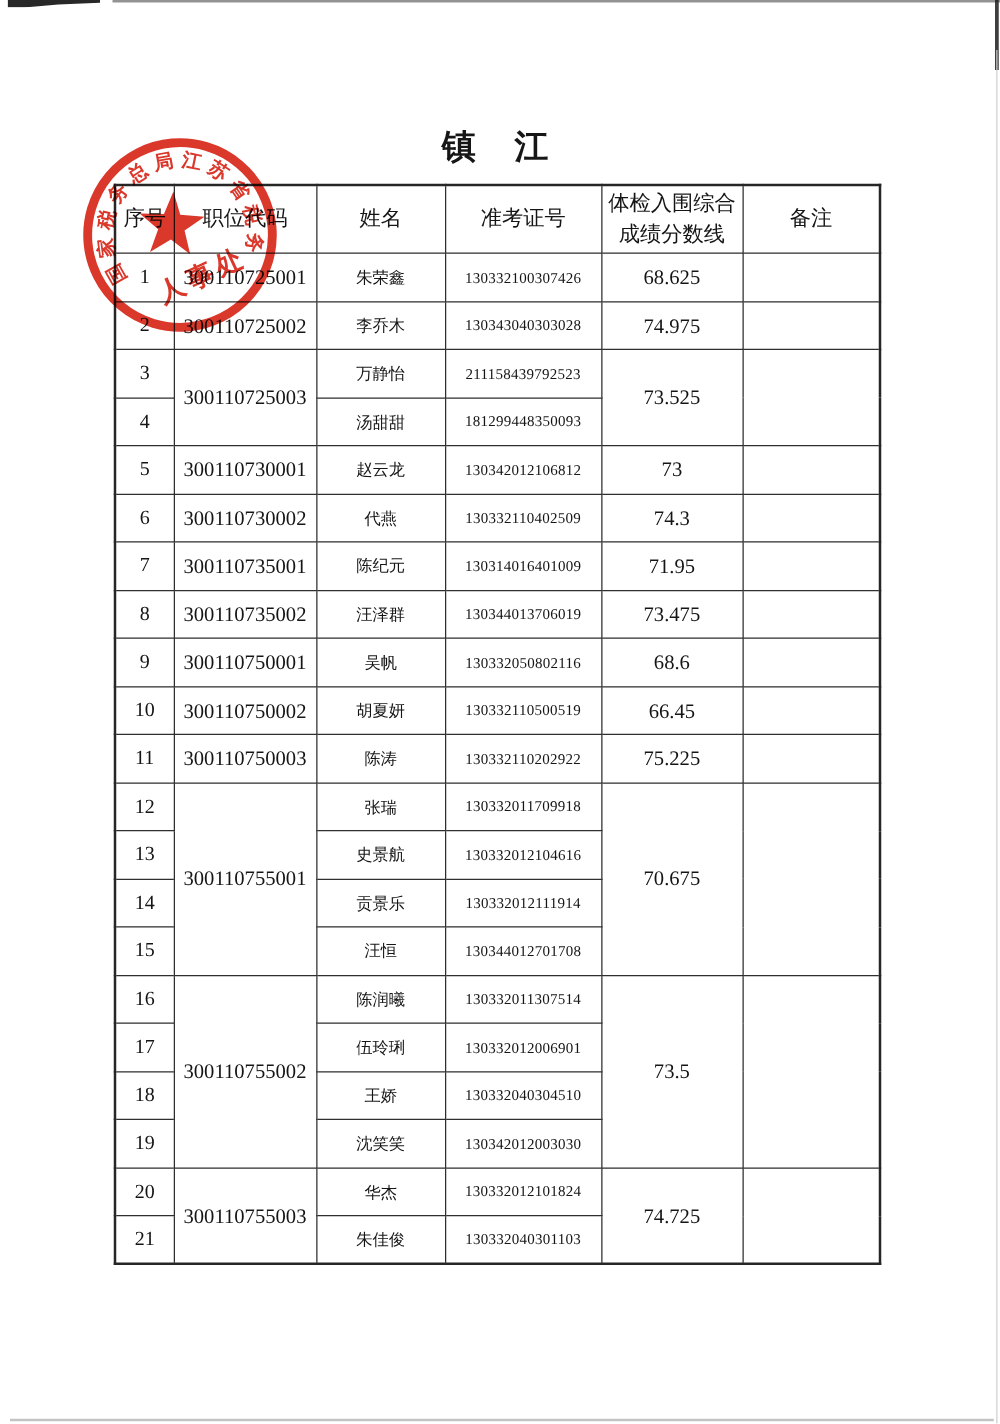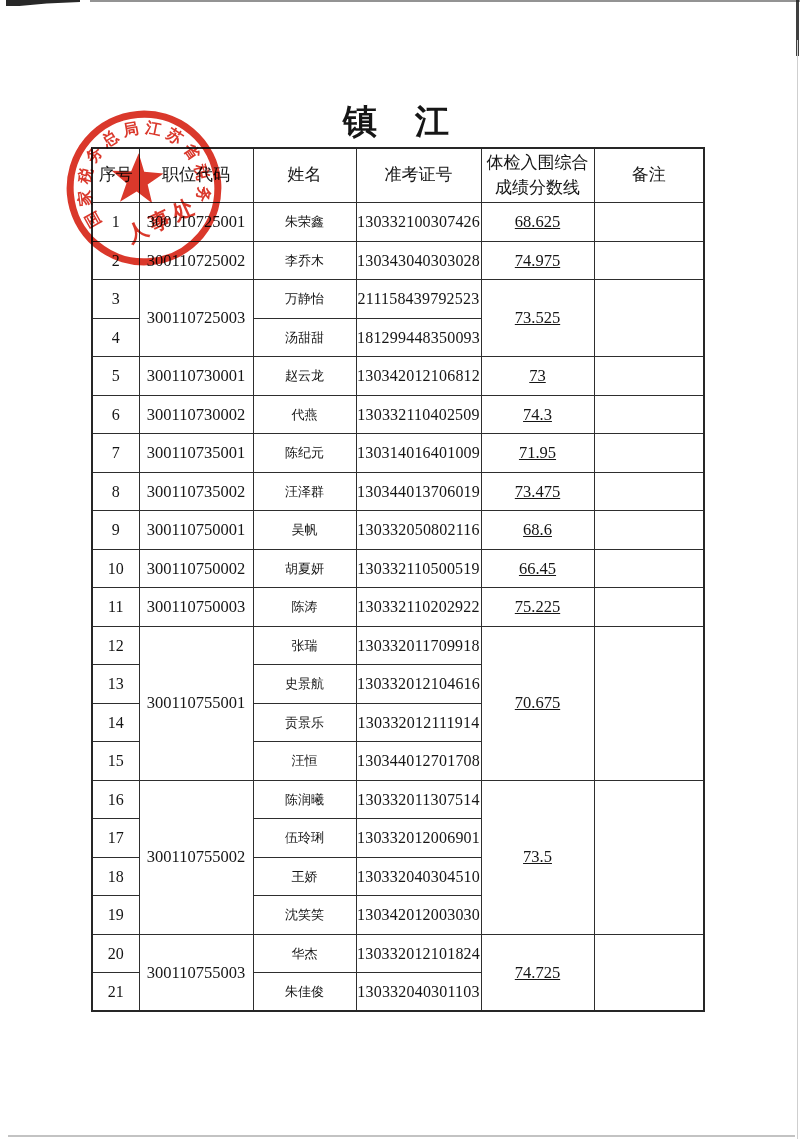--- a/index.html
+++ b/index.html
@@ -13,40 +13,40 @@
   
   .smudge-topleft{position:absolute;left:6px;top:0;width:74px;height:6px;background:#161616;
     clip-path:polygon(0 0,100% 0,100% 35%,55% 60%,18% 100%,0 100%);opacity:.92;}
   .edge-top{position:absolute;left:90px;top:0;right:0;height:1.5px;background:#3a3a3a;opacity:.55;}
   .edge-right-dark{position:absolute;right:1px;top:0;width:3px;height:56px;background:#1d1d1d;opacity:.85;}
   .edge-right-faint{position:absolute;right:2px;top:40px;width:1px;bottom:0;background:#cfcfcf;}
   .edge-bottom{position:absolute;left:8px;right:5px;bottom:2px;height:2px;background:#c3c3c3;}
 
   .doc-title{
     position:absolute;left:91px;top:99px;width:612px;text-align:center;
-    font-size:34px;font-weight:bold;letter-spacing:2px;color:#161616;
+    font-size:27px;font-weight:bold;letter-spacing:2px;color:#161616;
   }
 
   table.score-table{
     position:absolute;left:91px;top:147px;width:612px;
     border-collapse:collapse;table-layout:fixed;
   }
   .score-table td,.score-table th{
     border:1.6px solid #2e2e2e;padding:0;text-align:center;vertical-align:middle;
     font-weight:normal;color:#151515;overflow:hidden;
   }
   .score-table{border:2.2px solid #262626;}
   .score-table thead tr{height:46px;}
   .score-table tbody tr{height:38.5px;}
   .score-table th{font-size:17px;line-height:1.45;padding:2px 4px;box-sizing:border-box;}
   .cell-no{font-size:16px;}
   .cell-code{font-size:16.5px;}
   .cell-name{font-size:13px;}
-  .cell-exam-id{font-size:16px;letter-spacing:.2px;}
-  .cell-score{font-size:16.5px;text-decoration:underline;}
+  .cell-exam-id{font-size:12px;letter-spacing:.2px;}
+  .cell-score{font-size:16.5px;}
 
   
   .stamp{
     position:absolute;left:58px;top:102px;width:172px;height:172px;
     color:#d7281b;mix-blend-mode:multiply;opacity:.93;
     transform:rotate(-5deg);
   }
   .stamp .arc{
     font-size:15.5px;letter-spacing:5px;fill:currentColor;font-weight:bold;
     font-family:"Liberation Serif","DejaVu Serif",serif;

